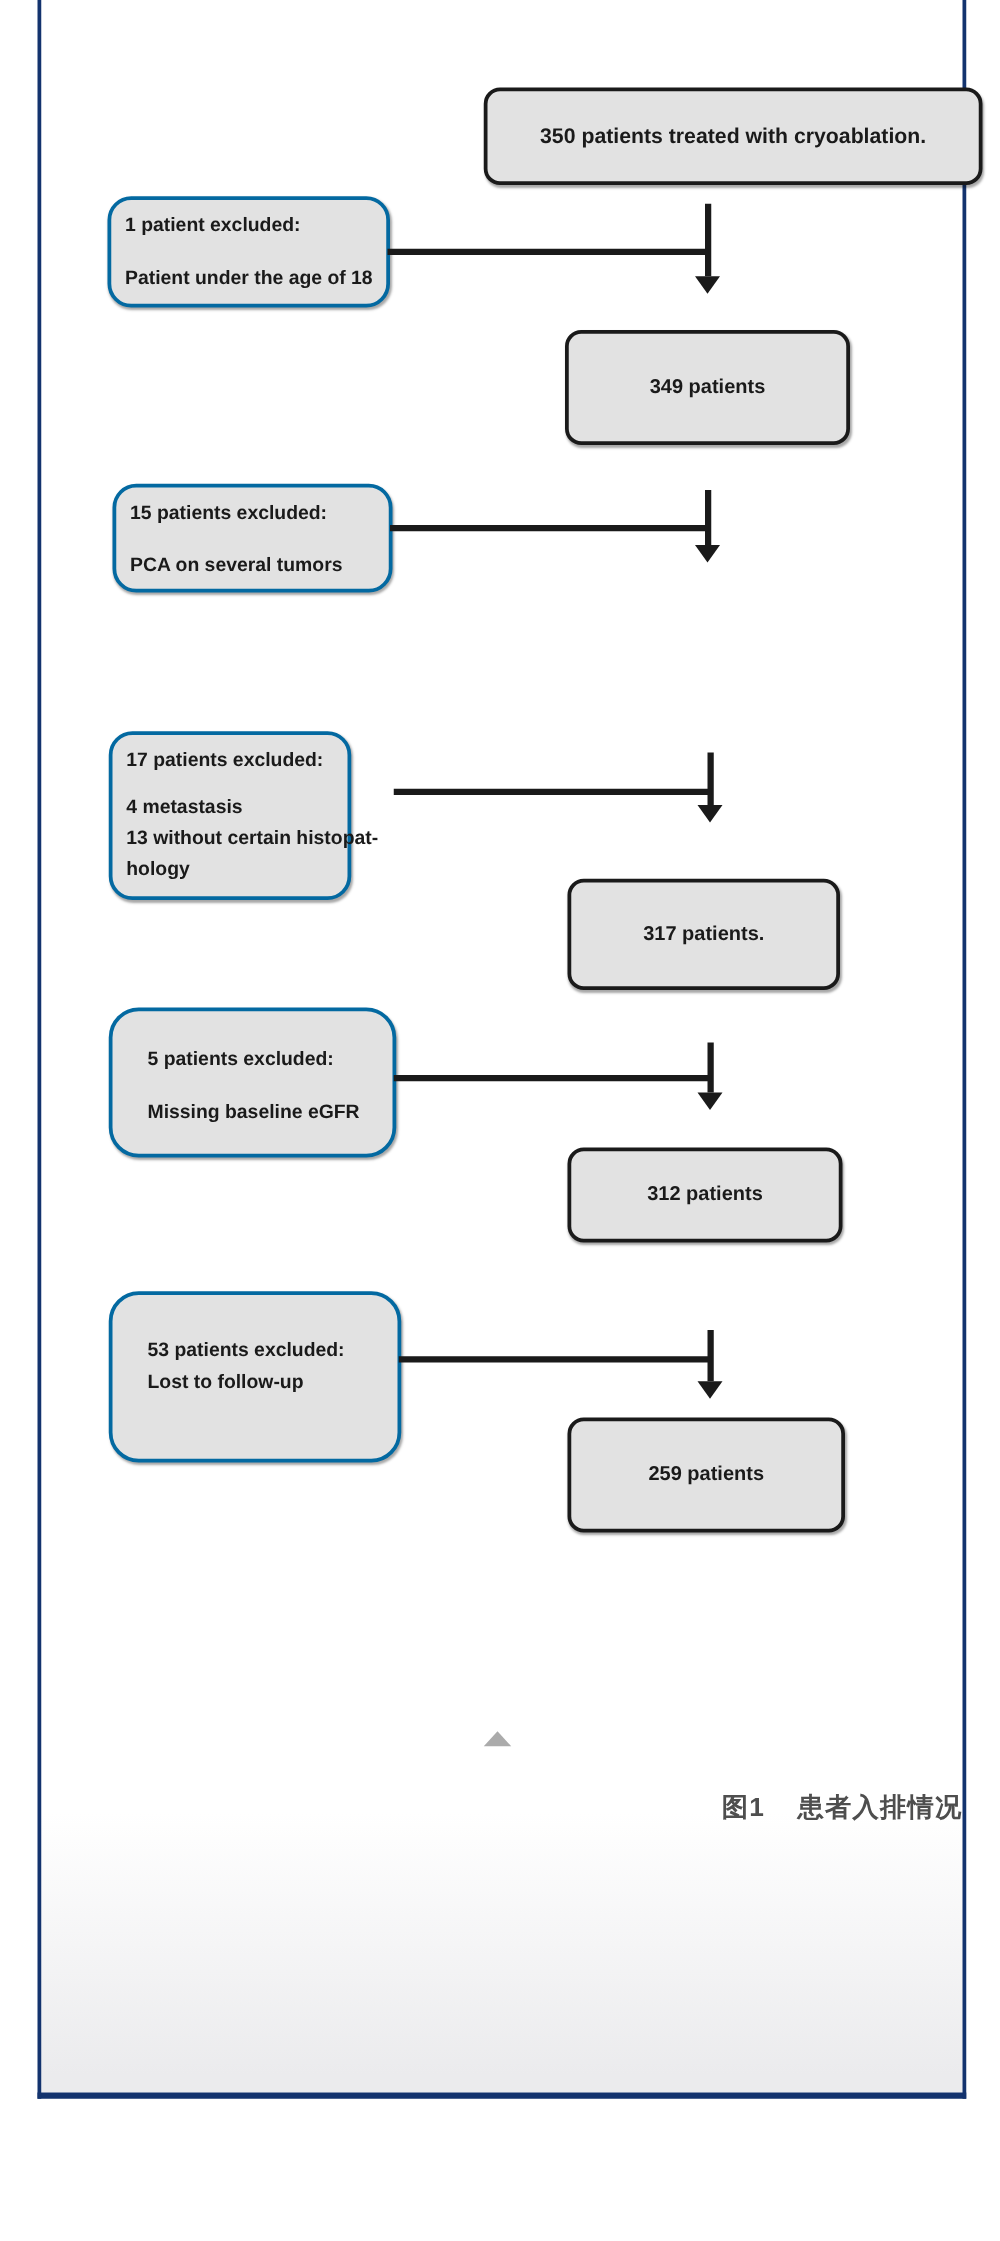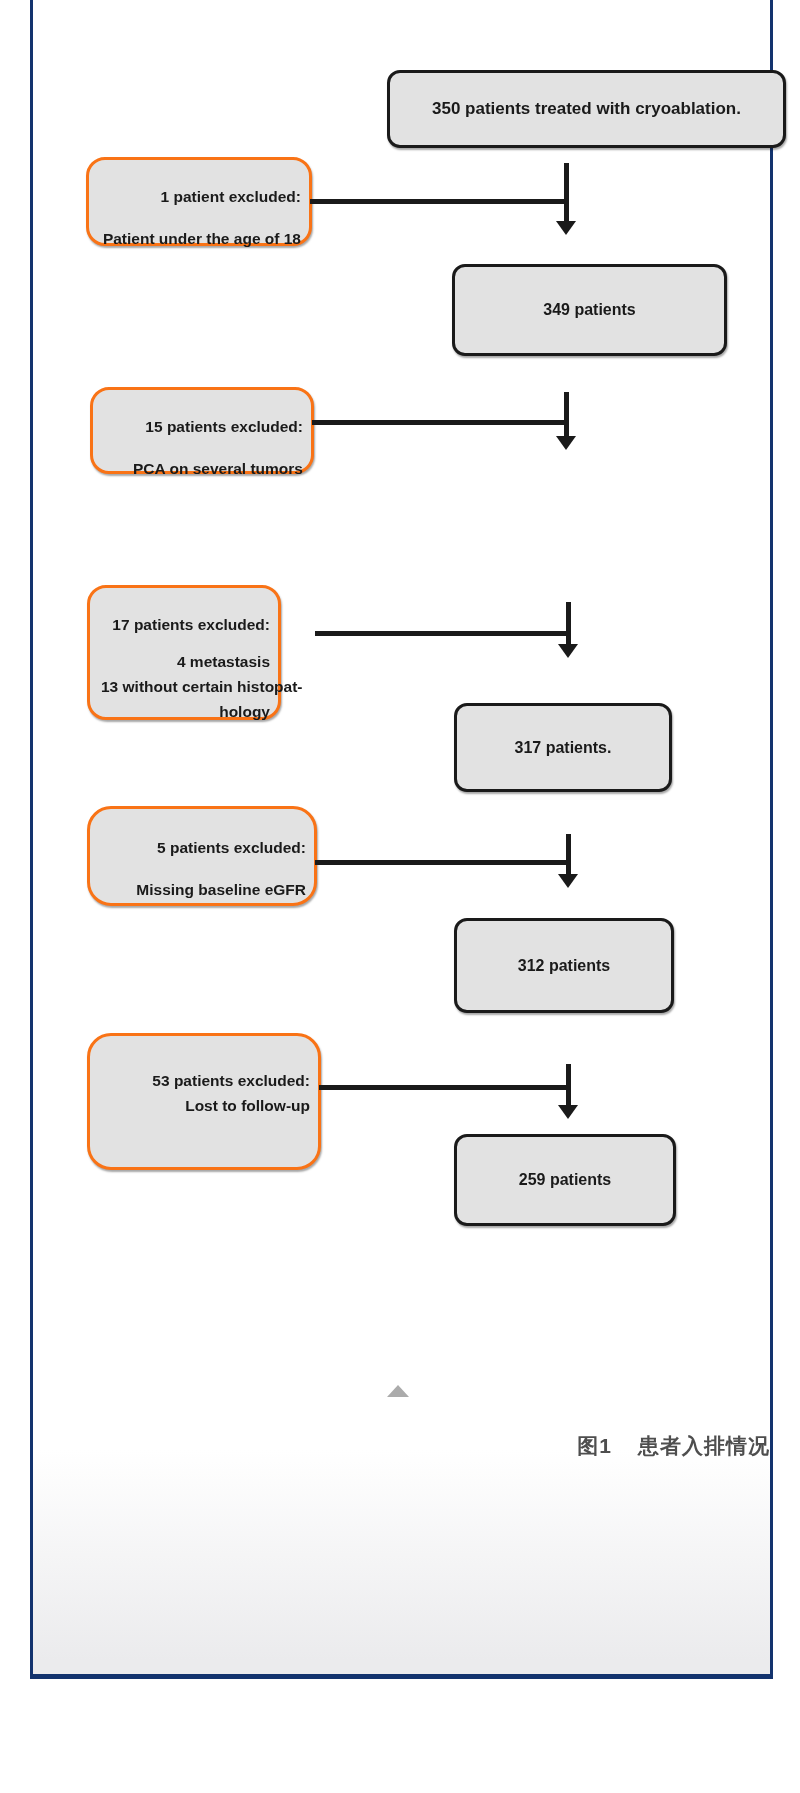--- a/index.html
+++ b/index.html
@@ -28,28 +28,27 @@
     box-shadow:1px 2px 2px rgba(0,0,0,0.35);
     display:flex;align-items:center;justify-content:center;
     font-weight:bold;color:#1a1a1a;font-size:16px;
     box-sizing:border-box;text-align:center;
   }
   .nbox.top{font-size:17px;}
   
   .xbox{
     position:absolute;
     background:#e2e2e2;
-    border:3px solid #f97316;
+    border:3px solid #0369a1;
     border-radius:19px;
     box-shadow:1px 2px 2px rgba(0,0,0,0.35);
     font-weight:bold;color:#1a1a1a;font-size:15.5px;
     box-sizing:border-box;
-    padding:24px 8px 6px 11px;
+    padding:8px 8px 6px 11px;
     line-height:25px;
-    text-align:right;
   }
   .xbox .gap{margin-top:17px;}
   .xbox.tall{border-radius:24px;padding-top:26px;padding-left:28px;}
   .xbox div{white-space:nowrap;}
   
   .hline{position:absolute;height:5px;background:#1a1a1a;}
   .vline{position:absolute;width:5px;background:#1a1a1a;}
   .ahead{
     position:absolute;width:0;height:0;
     border-left:10px solid transparent;
@@ -74,47 +73,47 @@
 </style>
 </head>
 <body>
 
 <div class="page">
 
   <div class="frame"></div>
 
   <div class="nbox top" style="left:387px;top:70px;width:399px;height:78px;">350 patients treated with cryoablation.</div>
 
-  <div class="nbox" style="left:452px;top:264px;width:275px;height:92px;">349 patients</div>
+  <div class="nbox" style="left:452px;top:264px;width:228px;height:92px;">349 patients</div>
 
 
   <div class="nbox" style="left:454px;top:703px;width:218px;height:89px;">317 patients.</div>
 
-  <div class="nbox" style="left:454px;top:918px;width:220px;height:95px;">312 patients</div>
+  <div class="nbox" style="left:454px;top:918px;width:220px;height:76px;">312 patients</div>
 
   <div class="nbox" style="left:454px;top:1134px;width:222px;height:92px;">259 patients</div>
 
   <div class="xbox" style="left:86px;top:157px;width:226px;height:89px;">
     <div>1 patient excluded:</div>
     <div class="gap">Patient under the age of 18</div>
   </div>
 
   <div class="xbox" style="left:90px;top:387px;width:224px;height:87px;">
     <div>15 patients excluded:</div>
     <div class="gap">PCA on several tumors</div>
   </div>
 
   <div class="xbox" style="left:87px;top:585px;width:194px;height:135px;">
     <div>17 patients excluded:</div>
     <div class="gap" style="margin-top:12px;">4 metastasis</div>
     <div>13 without certain histopat-</div>
     <div>hology</div>
   </div>
 
-  <div class="xbox tall" style="left:87px;top:806px;width:230px;height:100px;">
+  <div class="xbox tall" style="left:87px;top:806px;width:230px;height:120px;">
     <div>5 patients excluded:</div>
     <div class="gap">Missing baseline eGFR</div>
   </div>
 
   <div class="xbox tall" style="left:87px;top:1033px;width:234px;height:137px;padding-top:32px;">
     <div>53 patients excluded:</div>
     <div>Lost to follow-up</div>
   </div>
 
   <div class="vline" style="left:564px;top:163px;height:58px;"></div>

